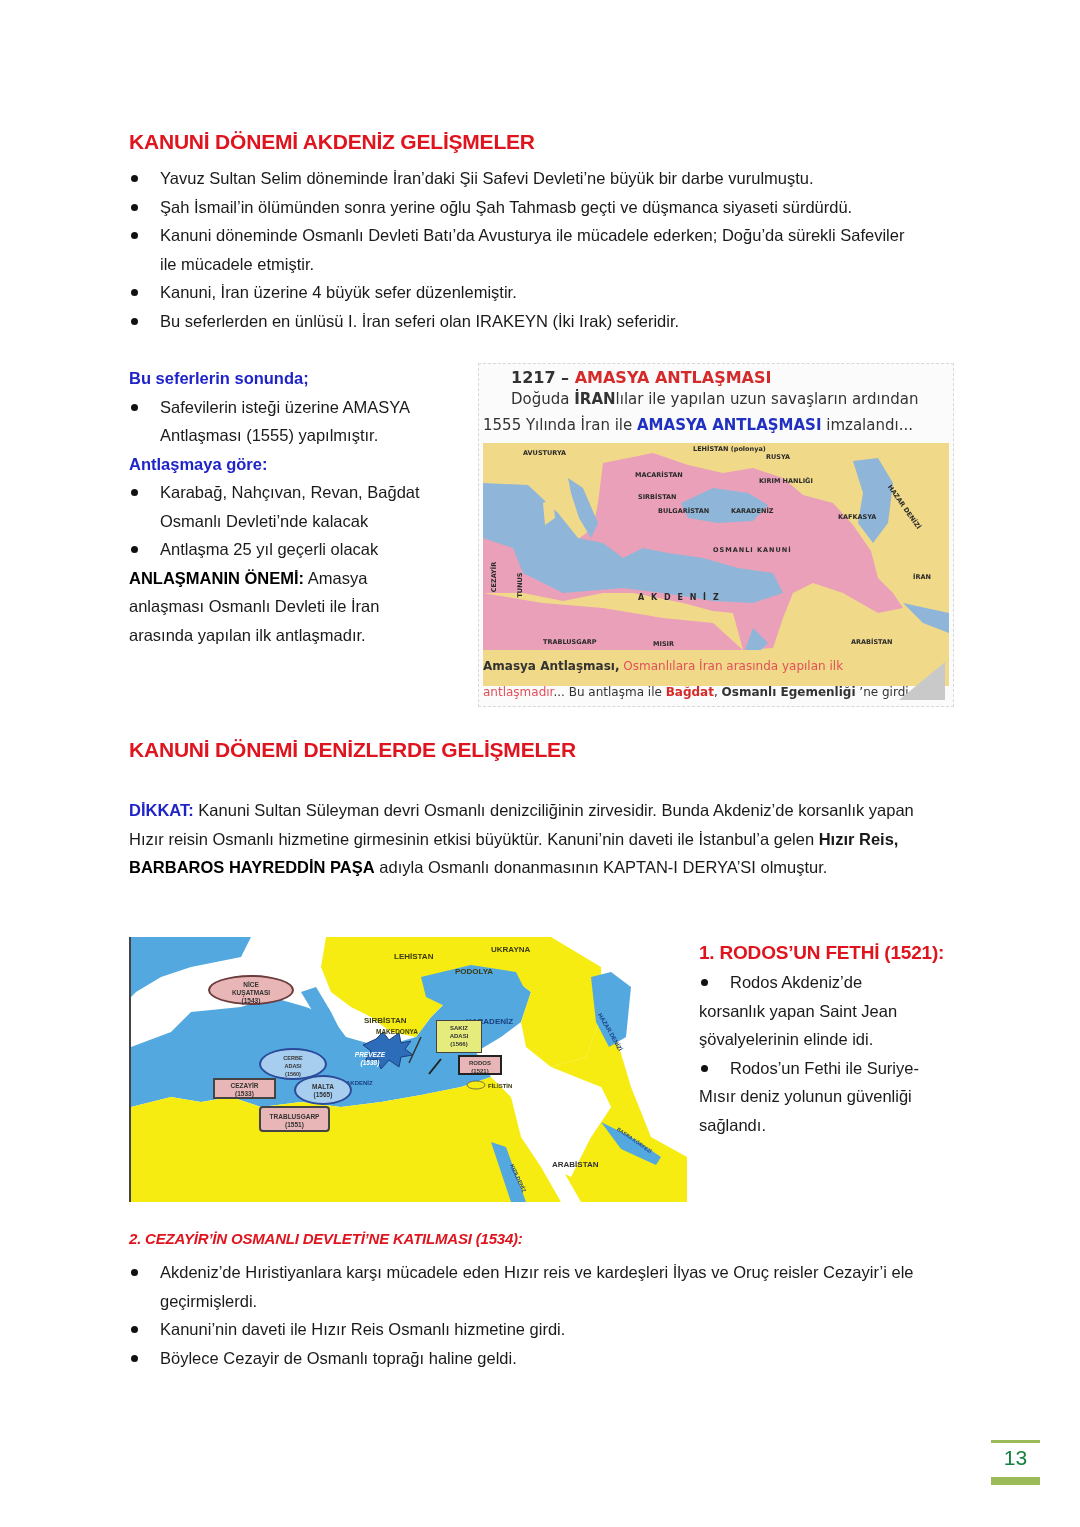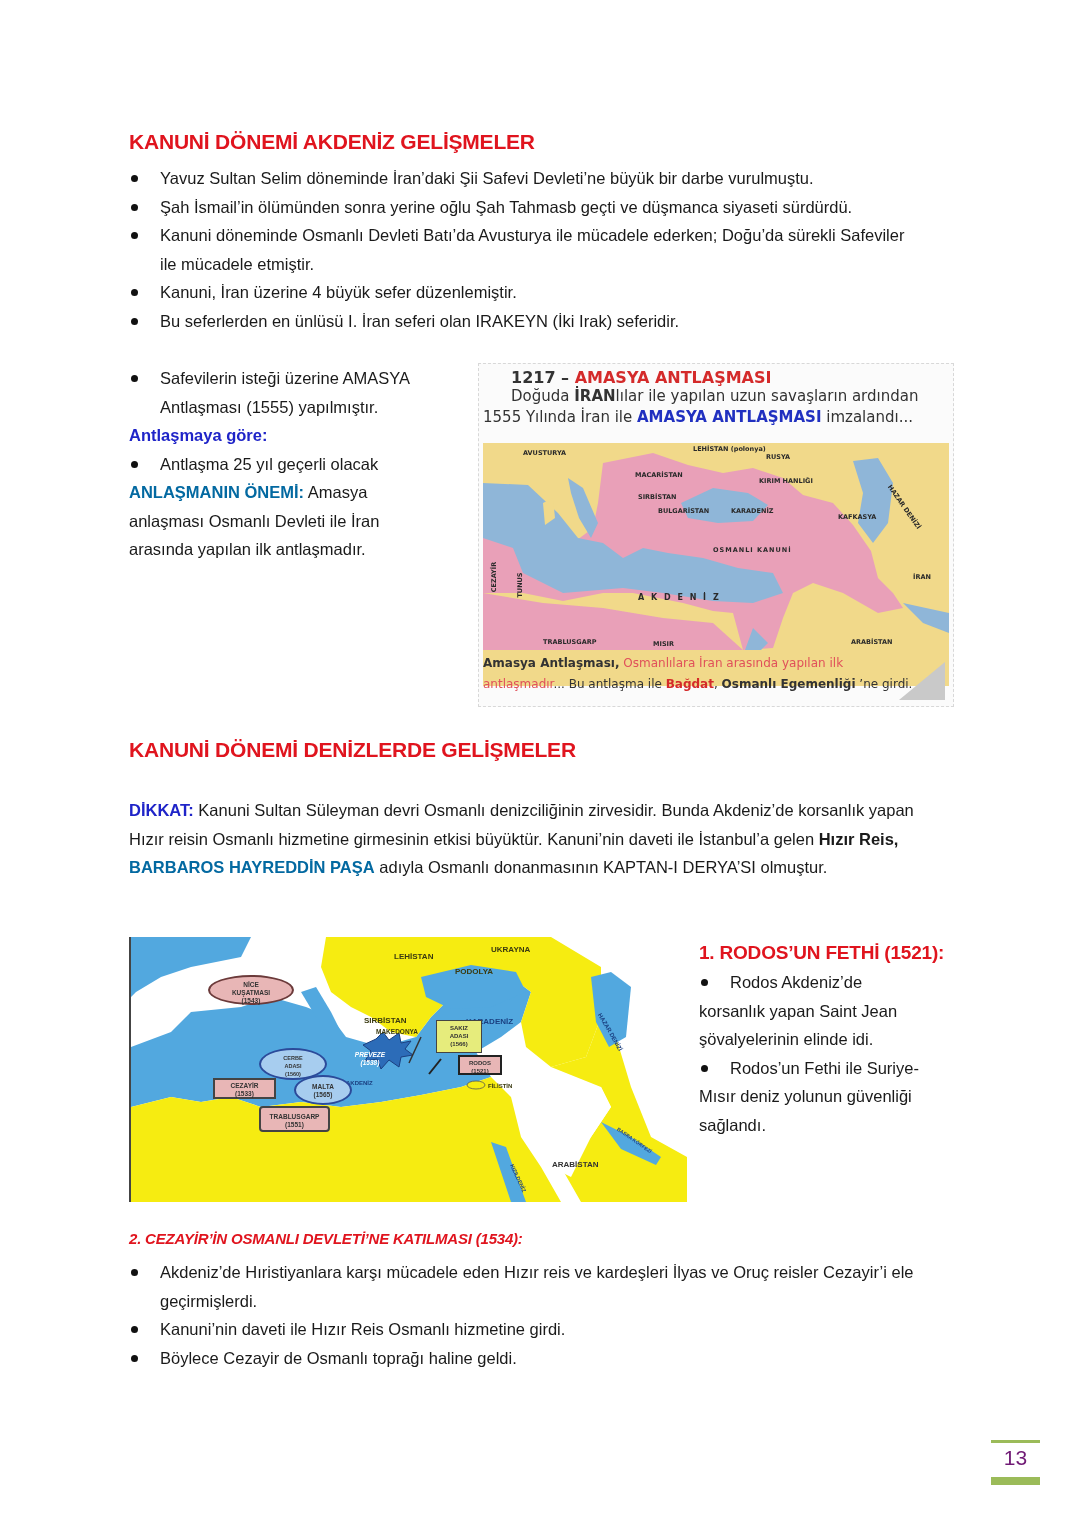--- a/index.html
+++ b/index.html
@@ -5,52 +5,54 @@
   html, body { margin:0; padding:0; background:#ffffff; }
   body { width:1080px; height:1527px; position:relative; overflow:hidden;
          font-family:"Liberation Sans", sans-serif; color:#1a1a1a; }
   .abs { position:absolute; }
   .h1 { font-family:"Liberation Sans", sans-serif; font-weight:bold; color:#e0141e; font-size:21px; letter-spacing:-0.2px; }
   .txt { font-size:16.5px; line-height:28.5px; color:#1a1a1a; }
   ul.b { list-style:none; margin:0; padding:0; }
   ul.b li { position:relative; padding-left:31px; font-size:16.5px; line-height:28.5px; }
   ul.b li::before { content:""; position:absolute; left:2px; top:11px; width:7px; height:7px; border-radius:50%; background:#111; }
   .blue { color:#1f24c8; font-weight:bold; }
-  .red { color:#0369a1; font-weight:bold; }
+  .red { color:#000000; font-weight:bold; }
   .bold { font-weight:bold; }
   
   .card { background:#fbfbfb; border:1px dashed #d8d8d8; }
   .card-title { font-family:"DejaVu Sans", sans-serif; font-weight:bold; font-size:16px; color:#333; }
-  .card-body { font-family:"DejaVu Sans", sans-serif; font-size:15px; color:#333; line-height:21px; }
+  .card-body { font-family:"DejaVu Sans", sans-serif; font-size:15px; color:#333; line-height:26px; }
   .map1 { background:#f1d98a; overflow:hidden; }
   .map-lbl { position:absolute; font-family:"DejaVu Sans", sans-serif; font-weight:bold; font-size:6.5px; color:#2a2a2a; white-space:nowrap; }
   .map2 { background:#ffffff; overflow:hidden; }
   .m2-lbl { position:absolute; font-family:"Liberation Sans", sans-serif; font-weight:bold; font-size:8px; color:#3a3a10; white-space:nowrap; }
   .box { position:absolute; font-family:"Liberation Sans", sans-serif; font-size:6.5px; color:#333; text-align:center; line-height:8px; font-weight:bold; }
-  .page-num { font-size:21px; color:#701a75; text-align:center; }
+  .page-num { font-size:21px; color:#15803d; text-align:center; }
 </style>
 </head>
 <body>
 
 <div class="abs h1" style="left:129px; top:130px;">KANUNİ DÖNEMİ AKDENİZ GELİŞMELER</div>
 
 <ul class="abs b" style="left:129px; top:164px; width:800px;">
   <li>Yavuz Sultan Selim döneminde İran’daki Şii Safevi Devleti’ne büyük bir darbe vurulmuştu.</li>
   <li>Şah İsmail’in ölümünden sonra yerine oğlu Şah Tahmasb geçti ve düşmanca siyaseti sürdürdü.</li>
   <li style="width:760px;">Kanuni döneminde Osmanlı Devleti Batı’da Avusturya ile mücadele ederken; Doğu’da sürekli Safeviler ile mücadele etmiştir.</li>
   <li>Kanuni, İran üzerine 4 büyük sefer düzenlemiştir.</li>
   <li>Bu seferlerden en ünlüsü I. İran seferi olan IRAKEYN (İki Irak) seferidir.</li>
 </ul>
 
 <div class="abs txt" style="left:129px; top:364px; width:330px;">
+  <div class="blue">Bu seferlerin sonunda;</div>
   <ul class="b">
     <li style="width:280px;">Safevilerin isteği üzerine AMASYA Antlaşması (1555) yapılmıştır.</li>
   </ul>
   <div class="blue">Antlaşmaya göre:</div>
   <ul class="b">
+    <li style="width:280px;">Karabağ, Nahçıvan, Revan, Bağdat Osmanlı Devleti’nde kalacak</li>
     <li>Antlaşma 25 yıl geçerli olacak</li>
   </ul>
   <div style="width:300px;">
     <span class="red">ANLAŞMANIN ÖNEMİ:</span><span> Amasya anlaşması Osmanlı Devleti ile İran arasında yapılan ilk antlaşmadır.</span>
   </div>
 </div>
 
 <div class="abs card" style="left:478px; top:363px; width:474px; height:342px;">
   <div class="abs card-title" style="left:32px; top:4px;">
     <span>1217 – </span><span style="color:#d42a2a;">AMASYA ANTLAŞMASI</span>

